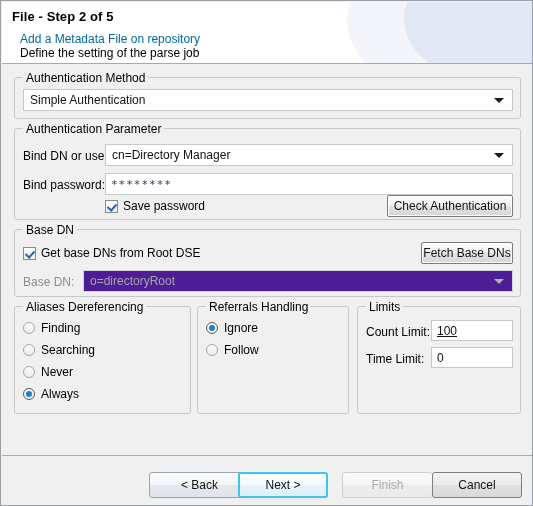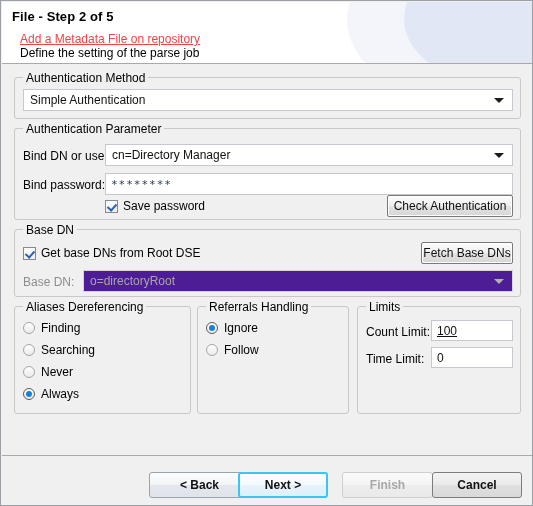--- a/index.html
+++ b/index.html
@@ -54,22 +54,21 @@
     left: 10px; top: 7px;
     font-size: 13px;
     font-weight: bold;
     color: #000;
     letter-spacing: 0.1px;
   }
   #header .hdr-sub1 {
     position: absolute;
     left: 18px; top: 30px;
     font-size: 12px;
-    color: #ef4444;
-    text-decoration: underline;
+    color: #0369a1;
   }
   #header .hdr-sub2 {
     position: absolute;
     left: 18px; top: 44px;
     font-size: 12px;
     color: #000;
   }
   #header-rule {
     position: absolute;
     left: 1px; top: 62px;
@@ -243,21 +242,20 @@
     height: 26px;
     border-radius: 3px;
     font-size: 12px;
     display: flex;
     align-items: center;
     justify-content: center;
     white-space: nowrap;
     background: linear-gradient(#fbfcfd 0%, #f2f4f7 50%, #e4e8ee 51%, #dfe4ea 100%);
     border: 1px solid #9aa4ad;
     color: #111;
-    font-weight: bold;
   }
   .wbtn.default {
     border: 2px solid #3cc4f2;
     background: linear-gradient(#fcfeff 0%, #f3f9fd 50%, #e6f3fb 51%, #def0fa 100%);
   }
   .wbtn.disabled {
     color: #a8a8a8;
     border: 1px solid #cfcfcf;
     background: linear-gradient(#fafafa 0%, #f4f4f4 50%, #ededed 51%, #eaeaea 100%);
   }

